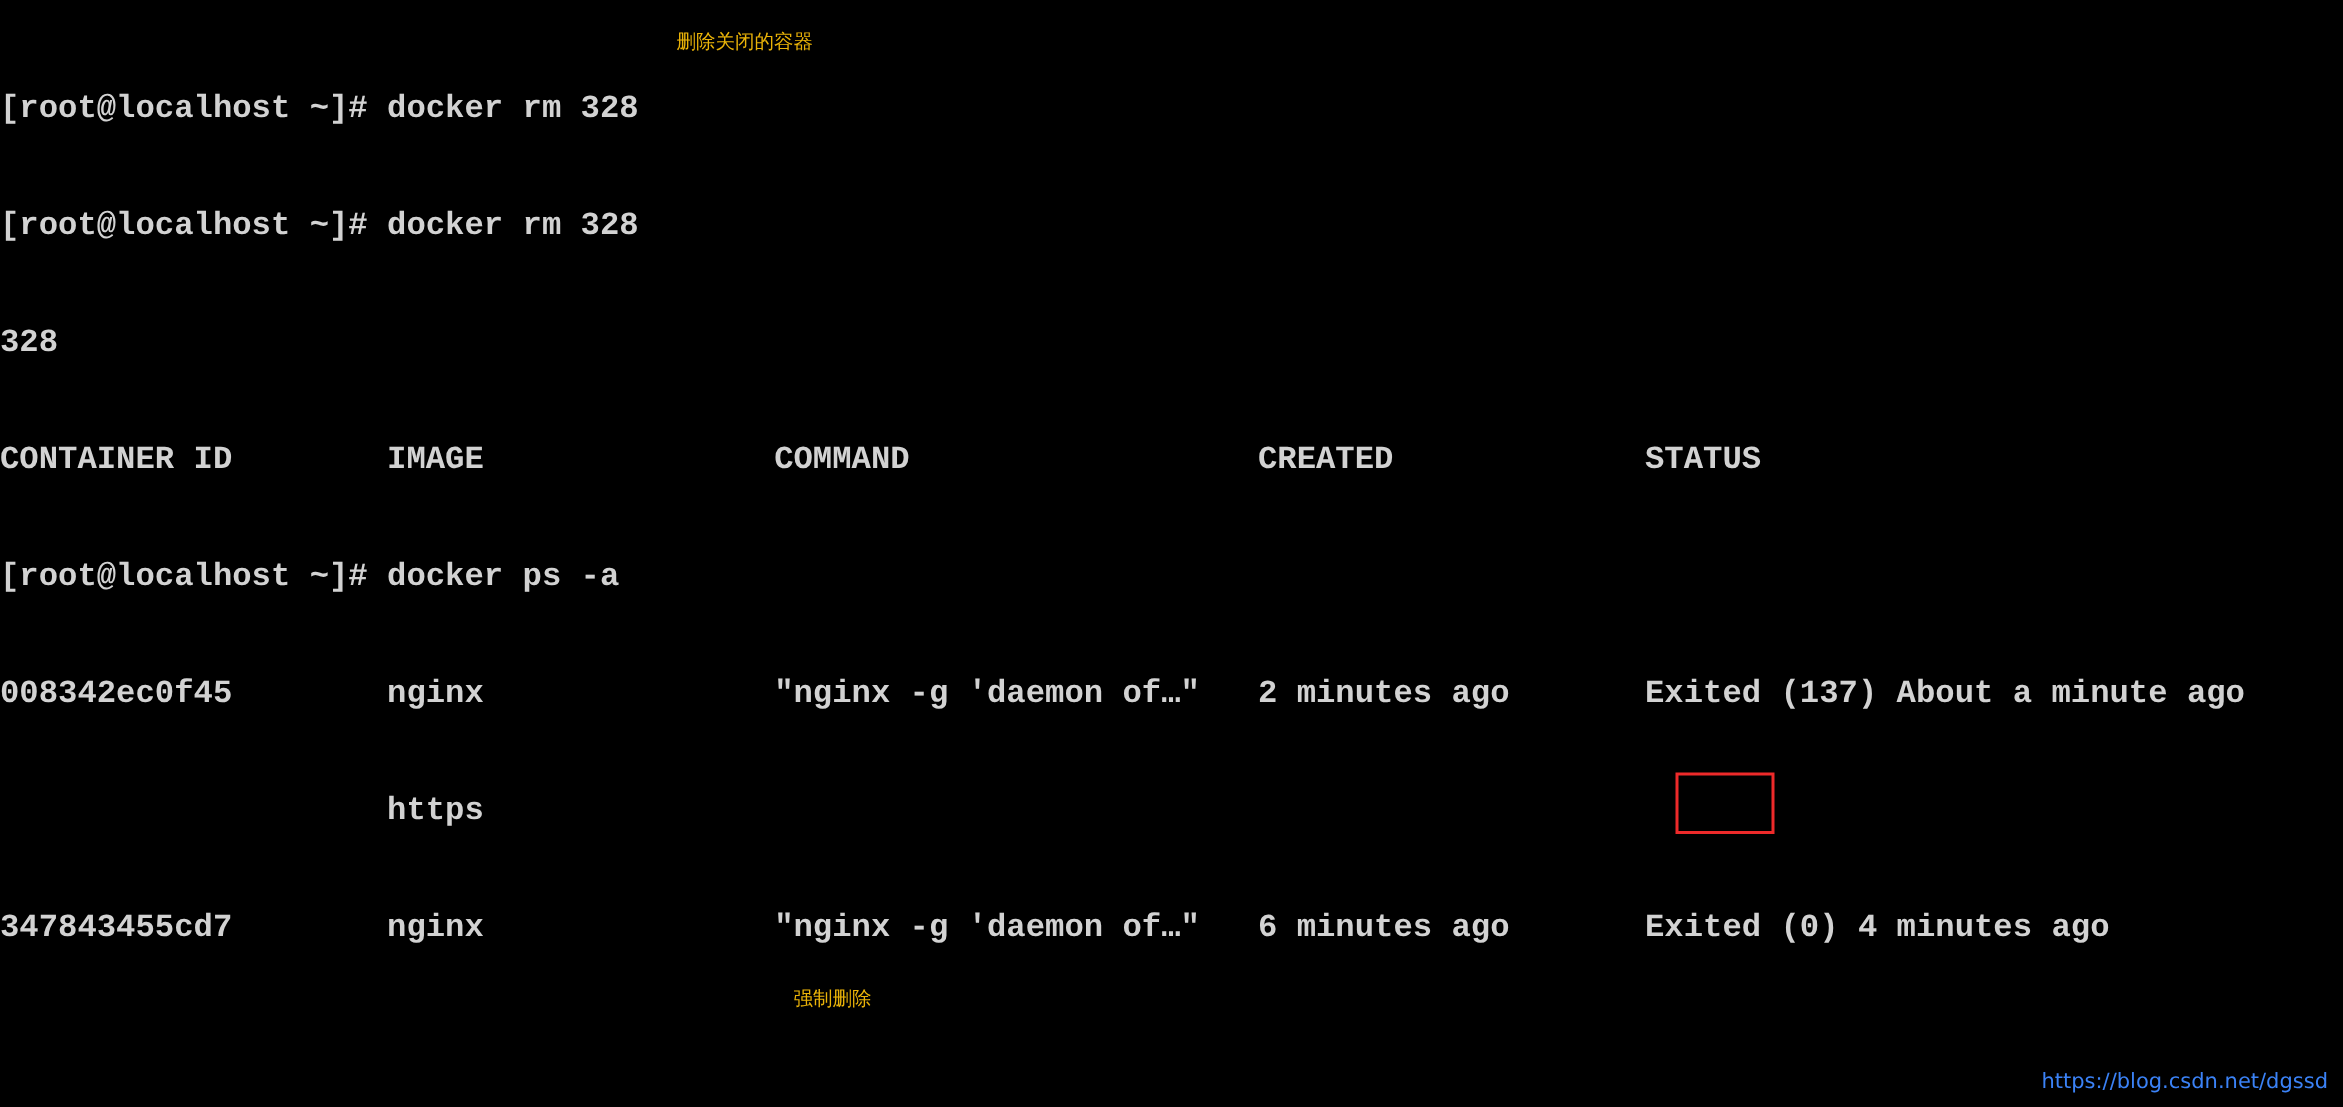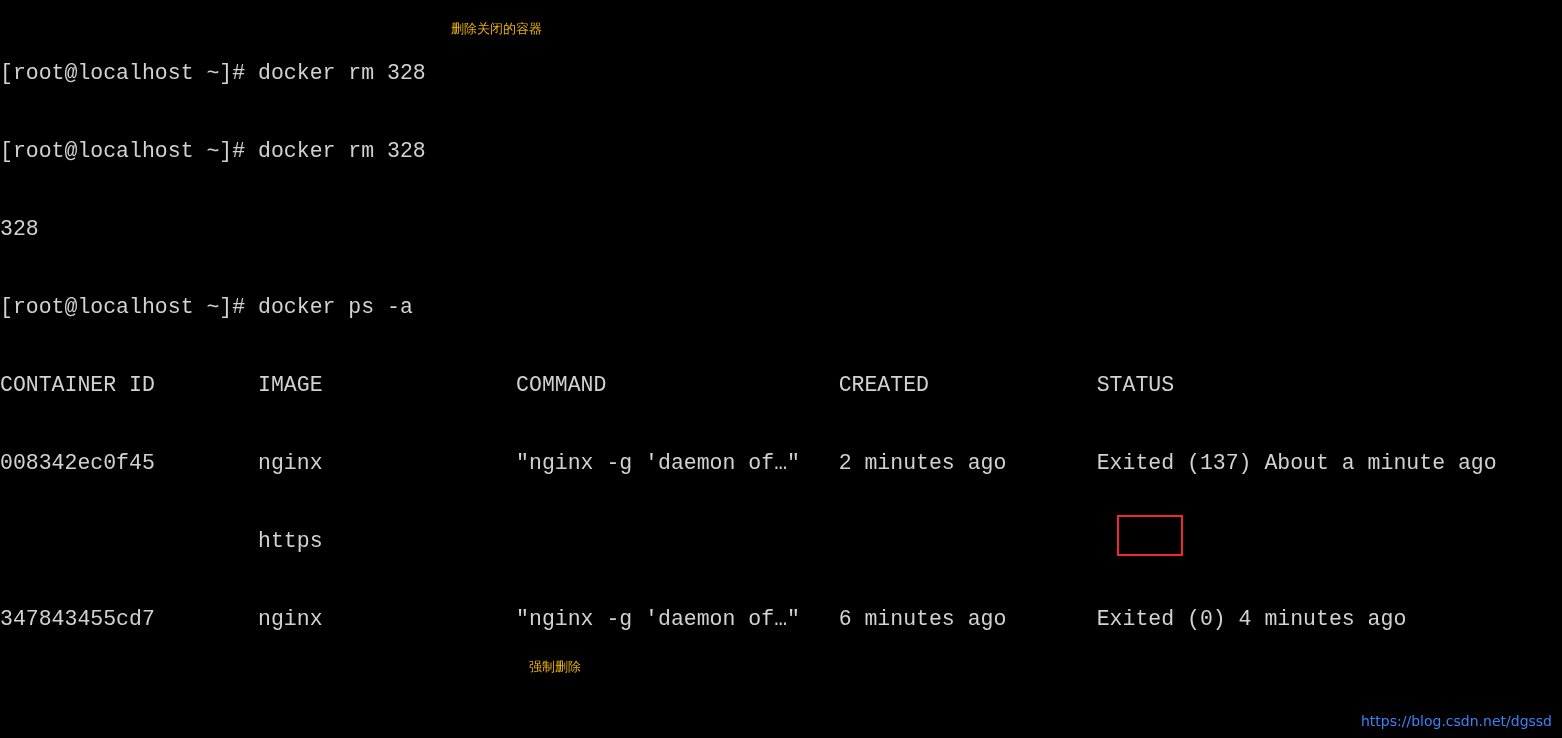--- a/index.html
+++ b/index.html
@@ -23,20 +23,21 @@
     width: 1562px;
     height: 738px;
     background: #000000;
     color: #cfcfcf;
     font-family: "Liberation Mono", "DejaVu Sans Mono", monospace;
     font-size: 21.5px;
     line-height: 26px;
     white-space: pre;
     letter-spacing: 0px;
     overflow: hidden;
+    font-weight: bold;
   }
 
   .screen {
     position: absolute;
     left: 0px;
     top: -18px;
     width: 1562px;
   }
 
   .line {
@@ -89,22 +90,22 @@
 </style>
 </head>
 <body>
 
 <div id="terminal">
   <div class="screen">
 
     <div class="line">[root@localhost ~]# docker rm 328</div>
     <div class="line">[root@localhost ~]# docker rm 328</div>
     <div class="line">328</div>
+    <div class="line">CONTAINER ID        IMAGE               COMMAND                  CREATED             STATUS</div>
     <div class="line">[root@localhost ~]# docker ps -a</div>
-    <div class="line">CONTAINER ID        IMAGE               COMMAND                  CREATED             STATUS</div>
     <div class="line">008342ec0f45        nginx               "nginx -g 'daemon of…"   2 minutes ago       Exited (137) About a minute ago</div>
     <div class="line">                    https</div>
     <div class="line">347843455cd7        nginx               "nginx -g 'daemon of…"   6 minutes ago       Exited (0) 4 minutes ago</div>
     
     
     
     
     
     
     

